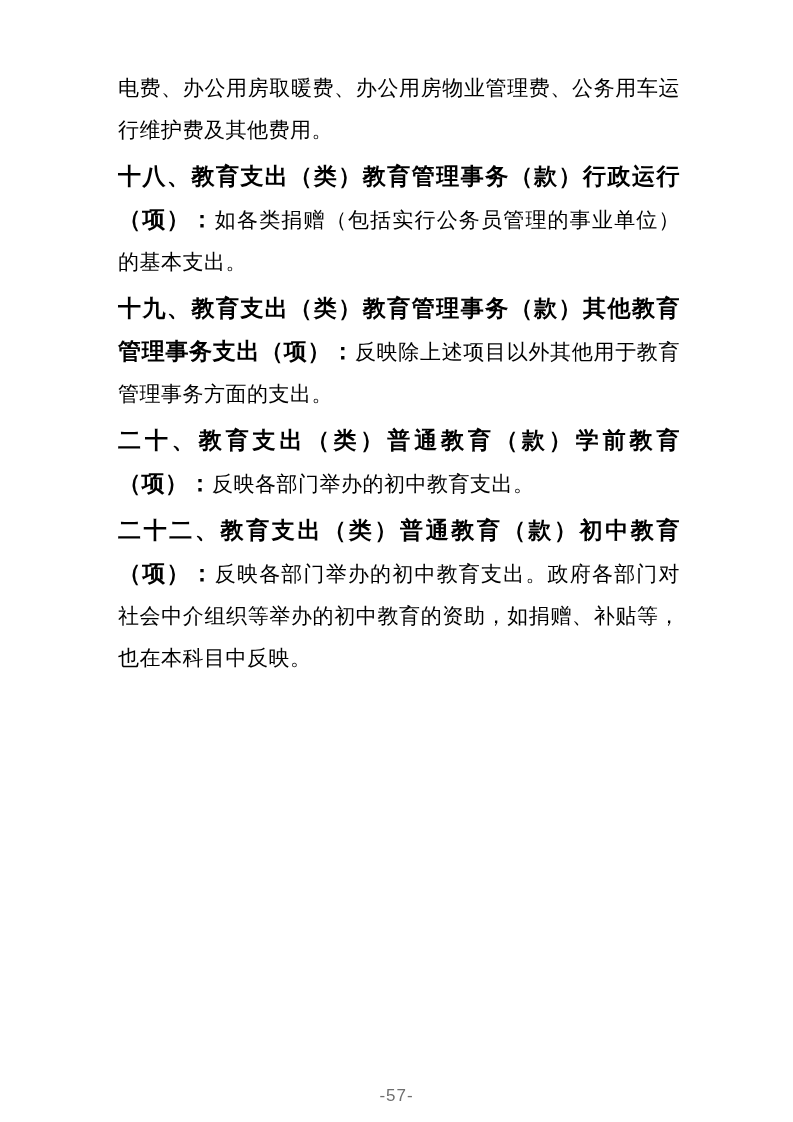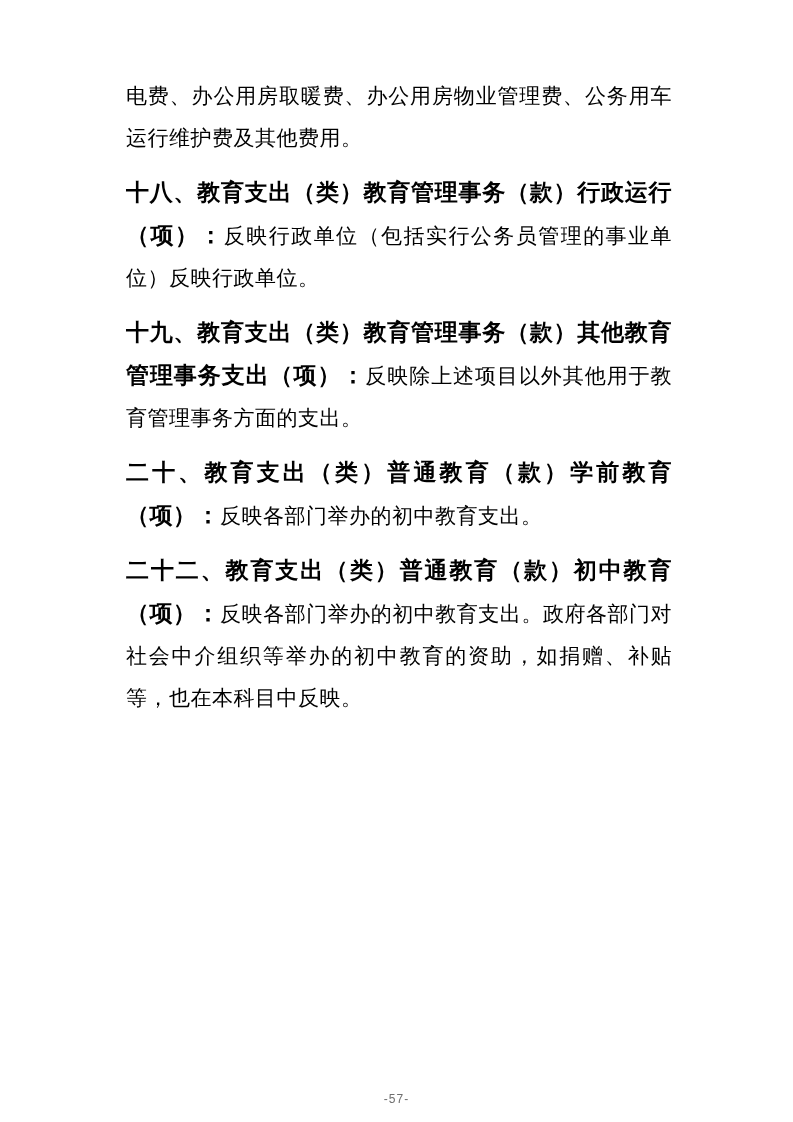--- a/index.html
+++ b/index.html
@@ -15,21 +15,21 @@
     overflow: hidden;
     font-family: "Liberation Serif", serif;
   }
   .content {
     position: absolute;
     left: 114px;
     top: 63px;
     width: 570px;
   }
   .content p {
-    margin: 12px;
+    margin: 4px;
     padding: 0;
     font-size: 21px;
     line-height: 42px;
     letter-spacing: 0.5px;
     color: #000000;
     text-align: justify;
     text-justify: inter-ideograph;
     font-family: "Liberation Serif", serif;
   }
   .content p strong {
@@ -38,34 +38,34 @@
     font-size: 23px;
     letter-spacing: 0.5px;
   }
   .page-number {
     position: absolute;
     left: 0;
     right: 0;
     bottom: 16px;
     text-align: center;
     font-family: "Liberation Sans", sans-serif;
-    font-size: 12px;
+    font-size: 17px;
     color: #6e6e6e;
     letter-spacing: 1px;
   }
 </style>
 </head>
 <body>
 
 <div class="page">
   <div class="content">
 
     <p><span>电费、办公用房取暖费、办公用房物业管理费、公务用车运行维护费及其他费用。</span></p>
 
-    <p><strong>十八、教育支出（类）教育管理事务（款）行政运行（项）：</strong><span>反映行政单位（包括实行公务员管理的事业单位）反映行政单位。</span></p>
+    <p><strong>十八、教育支出（类）教育管理事务（款）行政运行（项）：</strong><span>如各类捐赠（包括实行公务员管理的事业单位）的基本支出。</span></p>
 
     <p><strong>十九、教育支出（类）教育管理事务（款）其他教育管理事务支出（项）：</strong><span>反映除上述项目以外其他用于教育管理事务方面的支出。</span></p>
 
     <p><strong>二十、教育支出（类）普通教育（款）学前教育（项）：</strong><span>反映各部门举办的初中教育支出。</span></p>
 
 
     <p><strong>二十二、教育支出（类）普通教育（款）初中教育（项）：</strong><span>反映各部门举办的初中教育支出。政府各部门对社会中介组织等举办的初中教育的资助，如捐赠、补贴等，也在本科目中反映。</span></p>
 
 
   </div>

